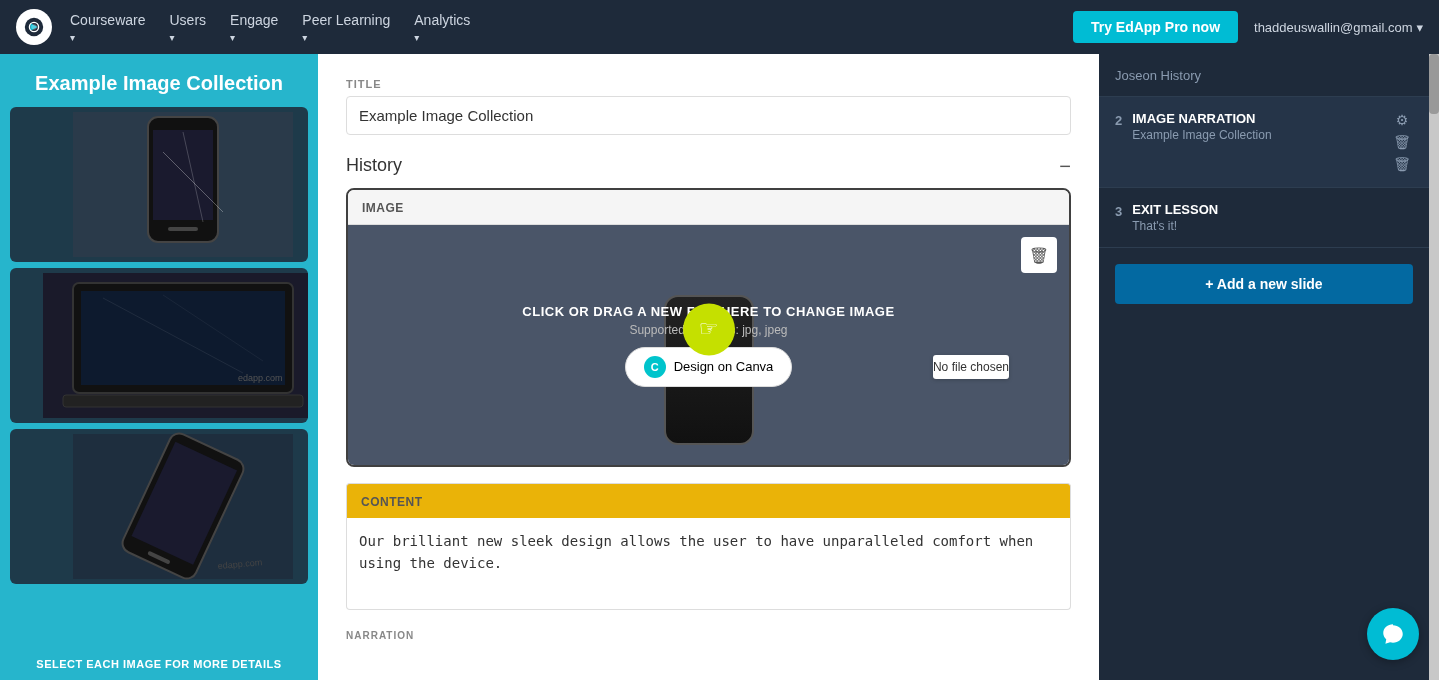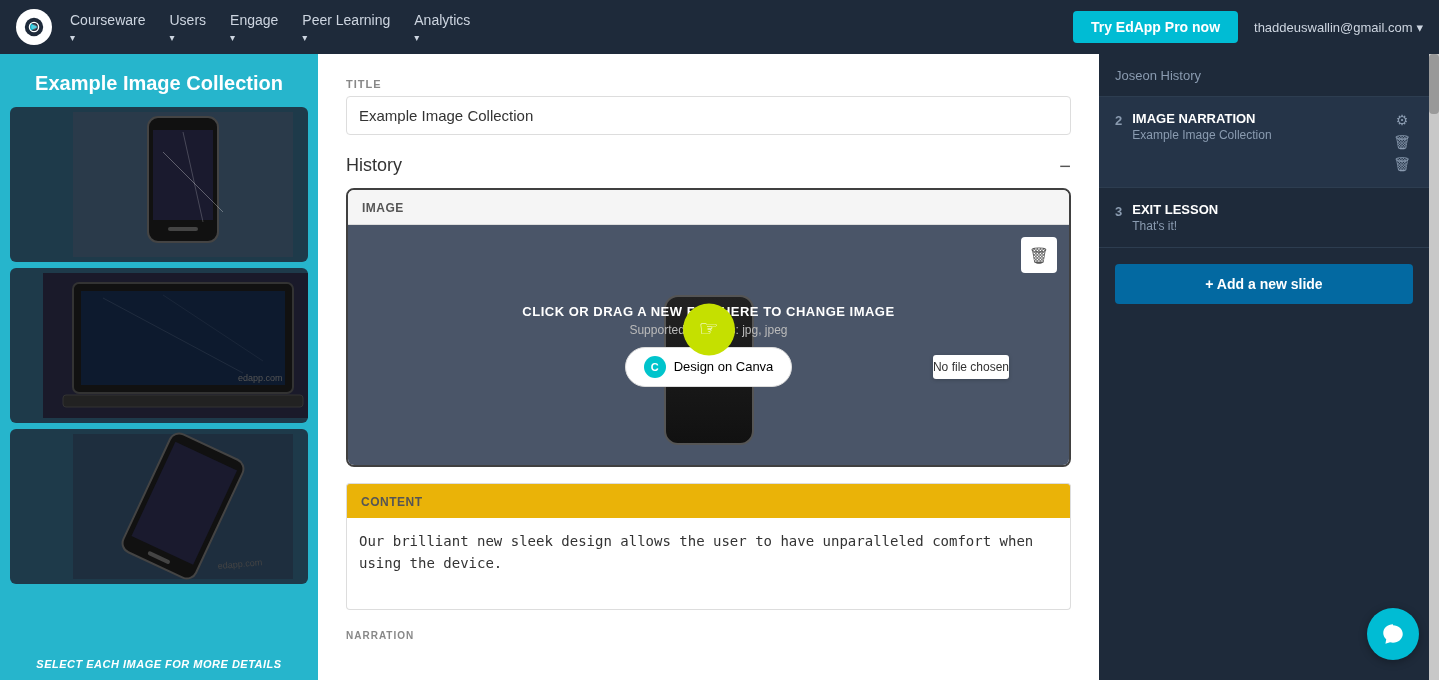--- a/index.html
+++ b/index.html
@@ -106,21 +106,20 @@
       margin-left: 48px;
     }
 
     .left-panel-footer {
       color: #fff;
       font-size: 11px;
       font-weight: 600;
       letter-spacing: 0.5px;
       padding: 10px;
       text-align: center;
-      font-style: italic;
     }
 
     
     .center-panel {
       flex: 1;
       background: #e8e8e8;
       overflow-y: auto;
       display: flex;
       flex-direction: column;
     }

